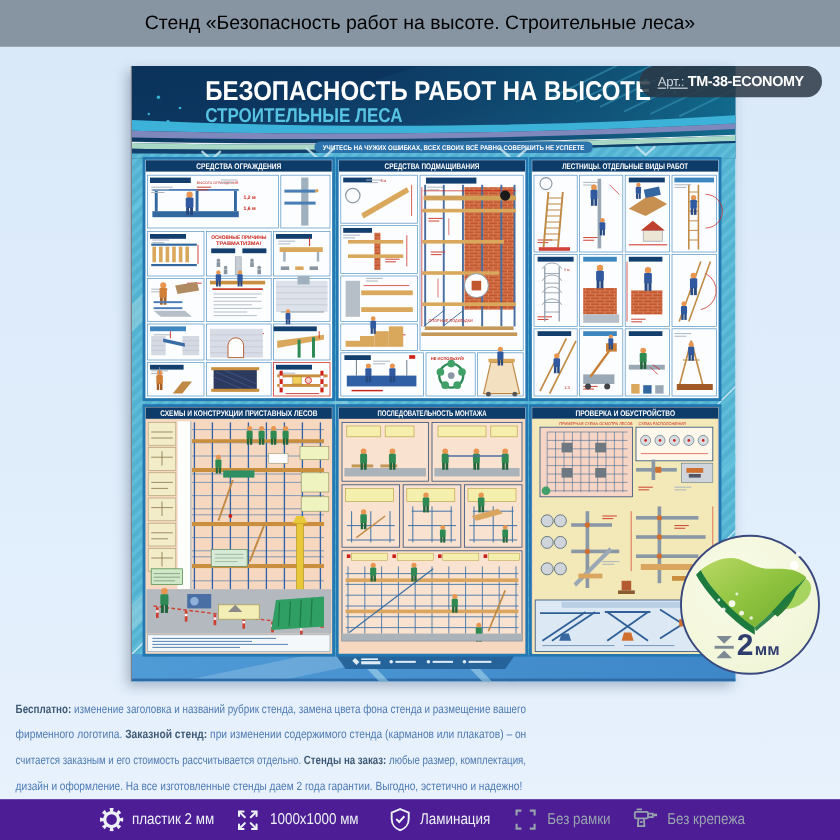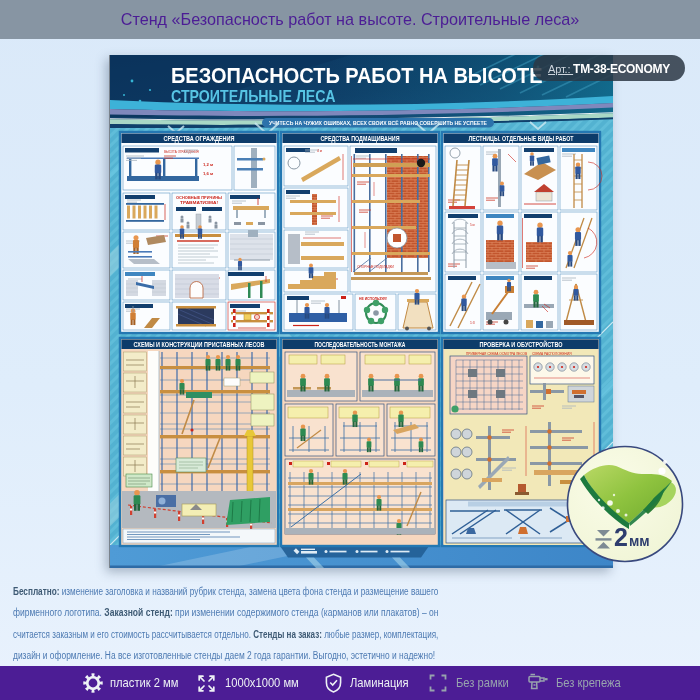--- a/index.html
+++ b/index.html
@@ -1,16 +1,16 @@
 <!DOCTYPE html>
 <html><head><meta charset="utf-8"><style>
 html,body{margin:0;padding:0;width:700px;height:700px;overflow:hidden;font-family:"Liberation Sans",sans-serif;}
 body{position:relative;background:linear-gradient(180deg,#dae9f9 0%,#dfedfb 55%,#e9f2fd 100%);}
 .abs{position:absolute;}
-#topbar{left:0;top:0;width:700px;height:39px;background:#8795a3;color:#4c1d95;font-size:16.2px;line-height:39px;text-align:center;}
+#topbar{left:0;top:0;width:700px;height:39px;background:#8795a3;color:#000000;font-size:16.2px;line-height:39px;text-align:center;}
 #stand{left:97px;top:55px;width:503px;height:513px;box-shadow:-3px 4px 10px rgba(70,90,115,.4);border-left:1px solid #7a838c;margin-left:12px;}
 #artpill{left:533px;top:55px;width:152px;height:26px;border-radius:13px;background:rgba(44,55,68,.85);color:#fff;line-height:26px;text-align:center;white-space:nowrap;}
 #artpill .a{font-size:11px;color:#cdd5dd;letter-spacing:-.2px;text-decoration:underline;}
 #artpill .b{font-size:12px;font-weight:bold;letter-spacing:-.3px;}
 #desc{left:13px;top:581px;width:680px;color:#4d7ab2;font-size:10px;line-height:21.4px;}
 #desc div{white-space:nowrap;transform-origin:0 50%;}
 #desc b{color:#3e5a74;}
 #footer{left:0;top:666px;width:700px;height:34px;background:#4c1d95;}
 .fl,.fg2{position:absolute;top:0;height:34px;line-height:34px;font-size:13px;white-space:nowrap;transform:scaleX(.86);transform-origin:0 50%;}
 .fl{color:#eef2f5;}

